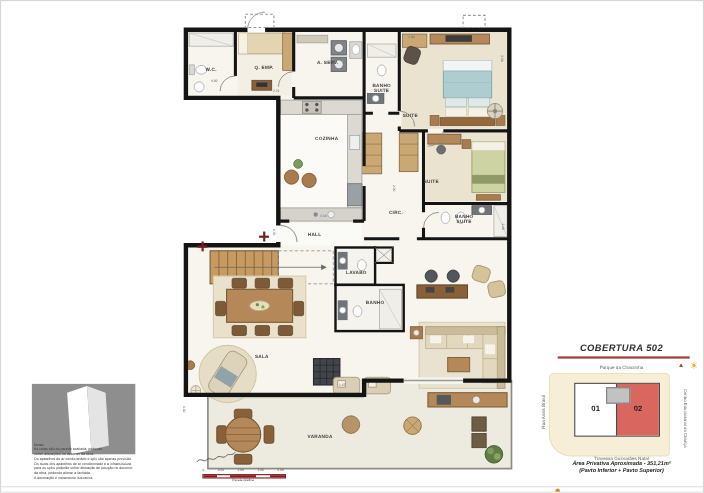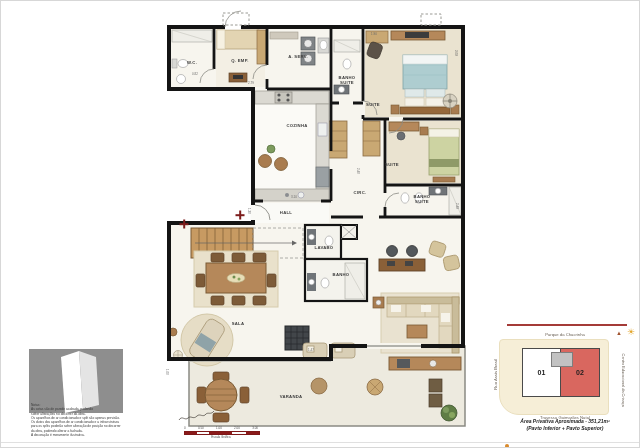--- a/index.html
+++ b/index.html
@@ -360,20 +360,21 @@
         <span>0.50</span>
         <span>1.00</span>
         <span>2.00</span>
         <span>3.00</span>
       </div>
     <div class="bar"></div>
     <div class="slabel">Escala Gráfica</div>
   </div>
 
   <div class="keyplan">
+    <div class="kp-title">COBERTURA 502</div>
     <div class="kp-underline"></div>
     <div class="kp-north">▲</div>
     <div class="kp-sun">☀</div>
     <div class="kp-street kp-top">Parque da Chacrinha</div>
     <div class="kp-street kp-left">Rua Assis Brasil</div>
     <div class="kp-street kp-right">Centro Educacional da Criança</div>
     <div class="kp-map">
       <div class="kp-bldg">
         <div class="kp-u1">01</div>
         <div class="kp-u2">02</div>

